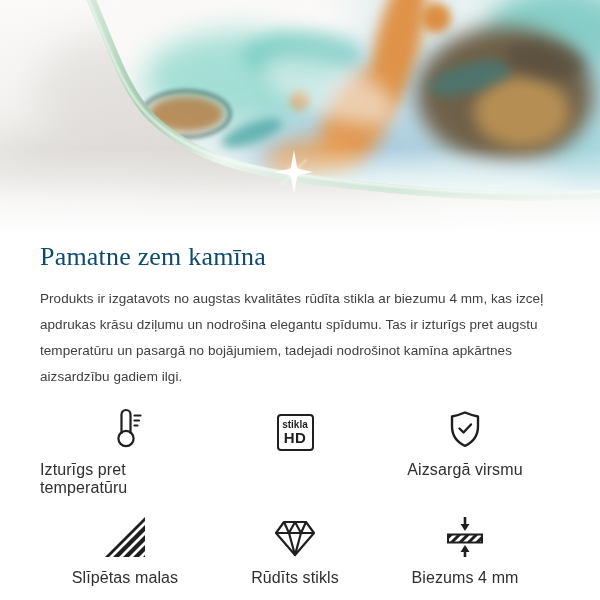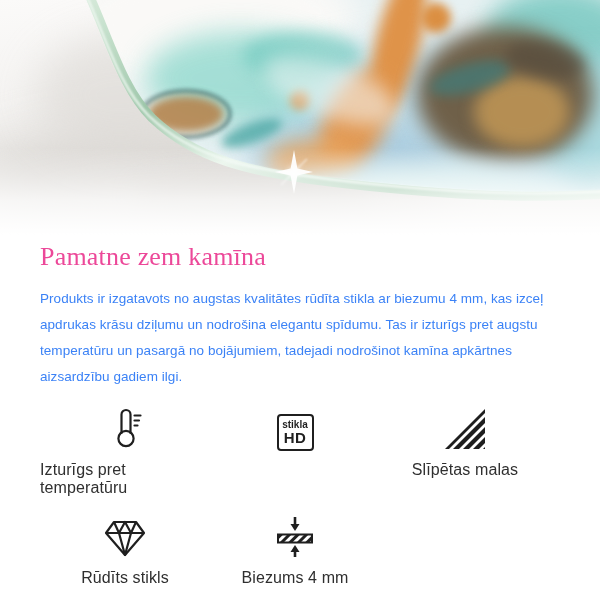--- a/index.html
+++ b/index.html
@@ -1,23 +1,23 @@
 <!DOCTYPE html>
 <html><head>
 <meta charset="utf-8">
 <style>
   html,body{margin:0;padding:0;background:#fff;}
   .page{position:relative;width:600px;height:600px;overflow:hidden;background:#ffffff;
         font-family:"Liberation Sans", sans-serif;}
   .hero{position:relative;width:600px;height:235px;}
   .hero svg{display:block;}
   .content{padding:0 40px 0 40px;}
-  .heading{font-family:"Liberation Serif", serif;font-weight:400;color:#ec4899;
+  .heading{font-family:"Liberation Serif", serif;font-weight:400;color:#0c4a6e;
            font-size:26px;line-height:33px;margin:5px 0 0 0;letter-spacing:.2px;}
-  .para{width:524px;margin-top:13px;font-size:13.5px;line-height:26px;color:#3b82f6;letter-spacing:.05px;}
+  .para{width:524px;margin-top:13px;font-size:13.5px;line-height:26px;color:#404040;letter-spacing:.05px;}
   .features{display:grid;grid-template-columns:repeat(3,1fr);row-gap:16px;margin-top:15px;padding-right:10px;}
   .feature{display:flex;flex-direction:column;align-items:center;}
   .icon-wrap{height:46px;display:flex;align-items:flex-end;justify-content:center;color:#1f1f1f;}
   .feature-label{margin-top:10px;font-size:16px;color:#2f2f2f;letter-spacing:.1px;}
   .uhd-box{box-sizing:border-box;width:37px;height:37px;border:2.5px solid #1f1f1f;border-radius:4px;
            display:flex;flex-direction:column;align-items:center;justify-content:center;}
   .uhd-top{font-size:10px;font-weight:bold;line-height:10px;color:#1f1f1f;}
   .uhd-bottom{font-size:15px;font-weight:bold;line-height:15px;color:#1f1f1f;letter-spacing:.3px;}
 </style>
 </head>
@@ -118,20 +118,29 @@
 
       <div class="feature">
         <div class="icon-wrap">
           <div class="uhd-box">
             <span class="uhd-top">stikla</span>
             <span class="uhd-bottom">HD</span>
           </div>
         </div>
       </div>
 
+      <div class="feature">
+        <div class="icon-wrap">
+          <svg width="44" height="44" viewBox="0 0 44 44" fill="none" stroke="#1f1f1f" stroke-width="2.4" stroke-linecap="round" stroke-linejoin="round">
+            <path d="M22,5.5 C26,7.2 30.5,8.6 35,9.5 V19 C35,28.6 29.8,35.3 22,38.8 C14.2,35.3 9,28.6 9,19 V9.5 C13.5,8.6 18,7.2 22,5.5 Z"></path>
+            <path d="M16.5,21.5 L20.5,25.5 L28,17.5"></path>
+          </svg>
+        </div>
+        <div class="feature-label">Aizsargā virsmu</div>
+      </div>
 
       <div class="feature">
         <div class="icon-wrap">
           <svg width="44" height="44" viewBox="0 0 44 44">
             <defs>
                 <clipPath id="triClip">
                   <path d="M2,42 L42,42 L42,2 Z"></path>
                 </clipPath>
               </defs>
             <g clip-path="url(#triClip)" stroke="#1f1f1f" stroke-width="4.2">

